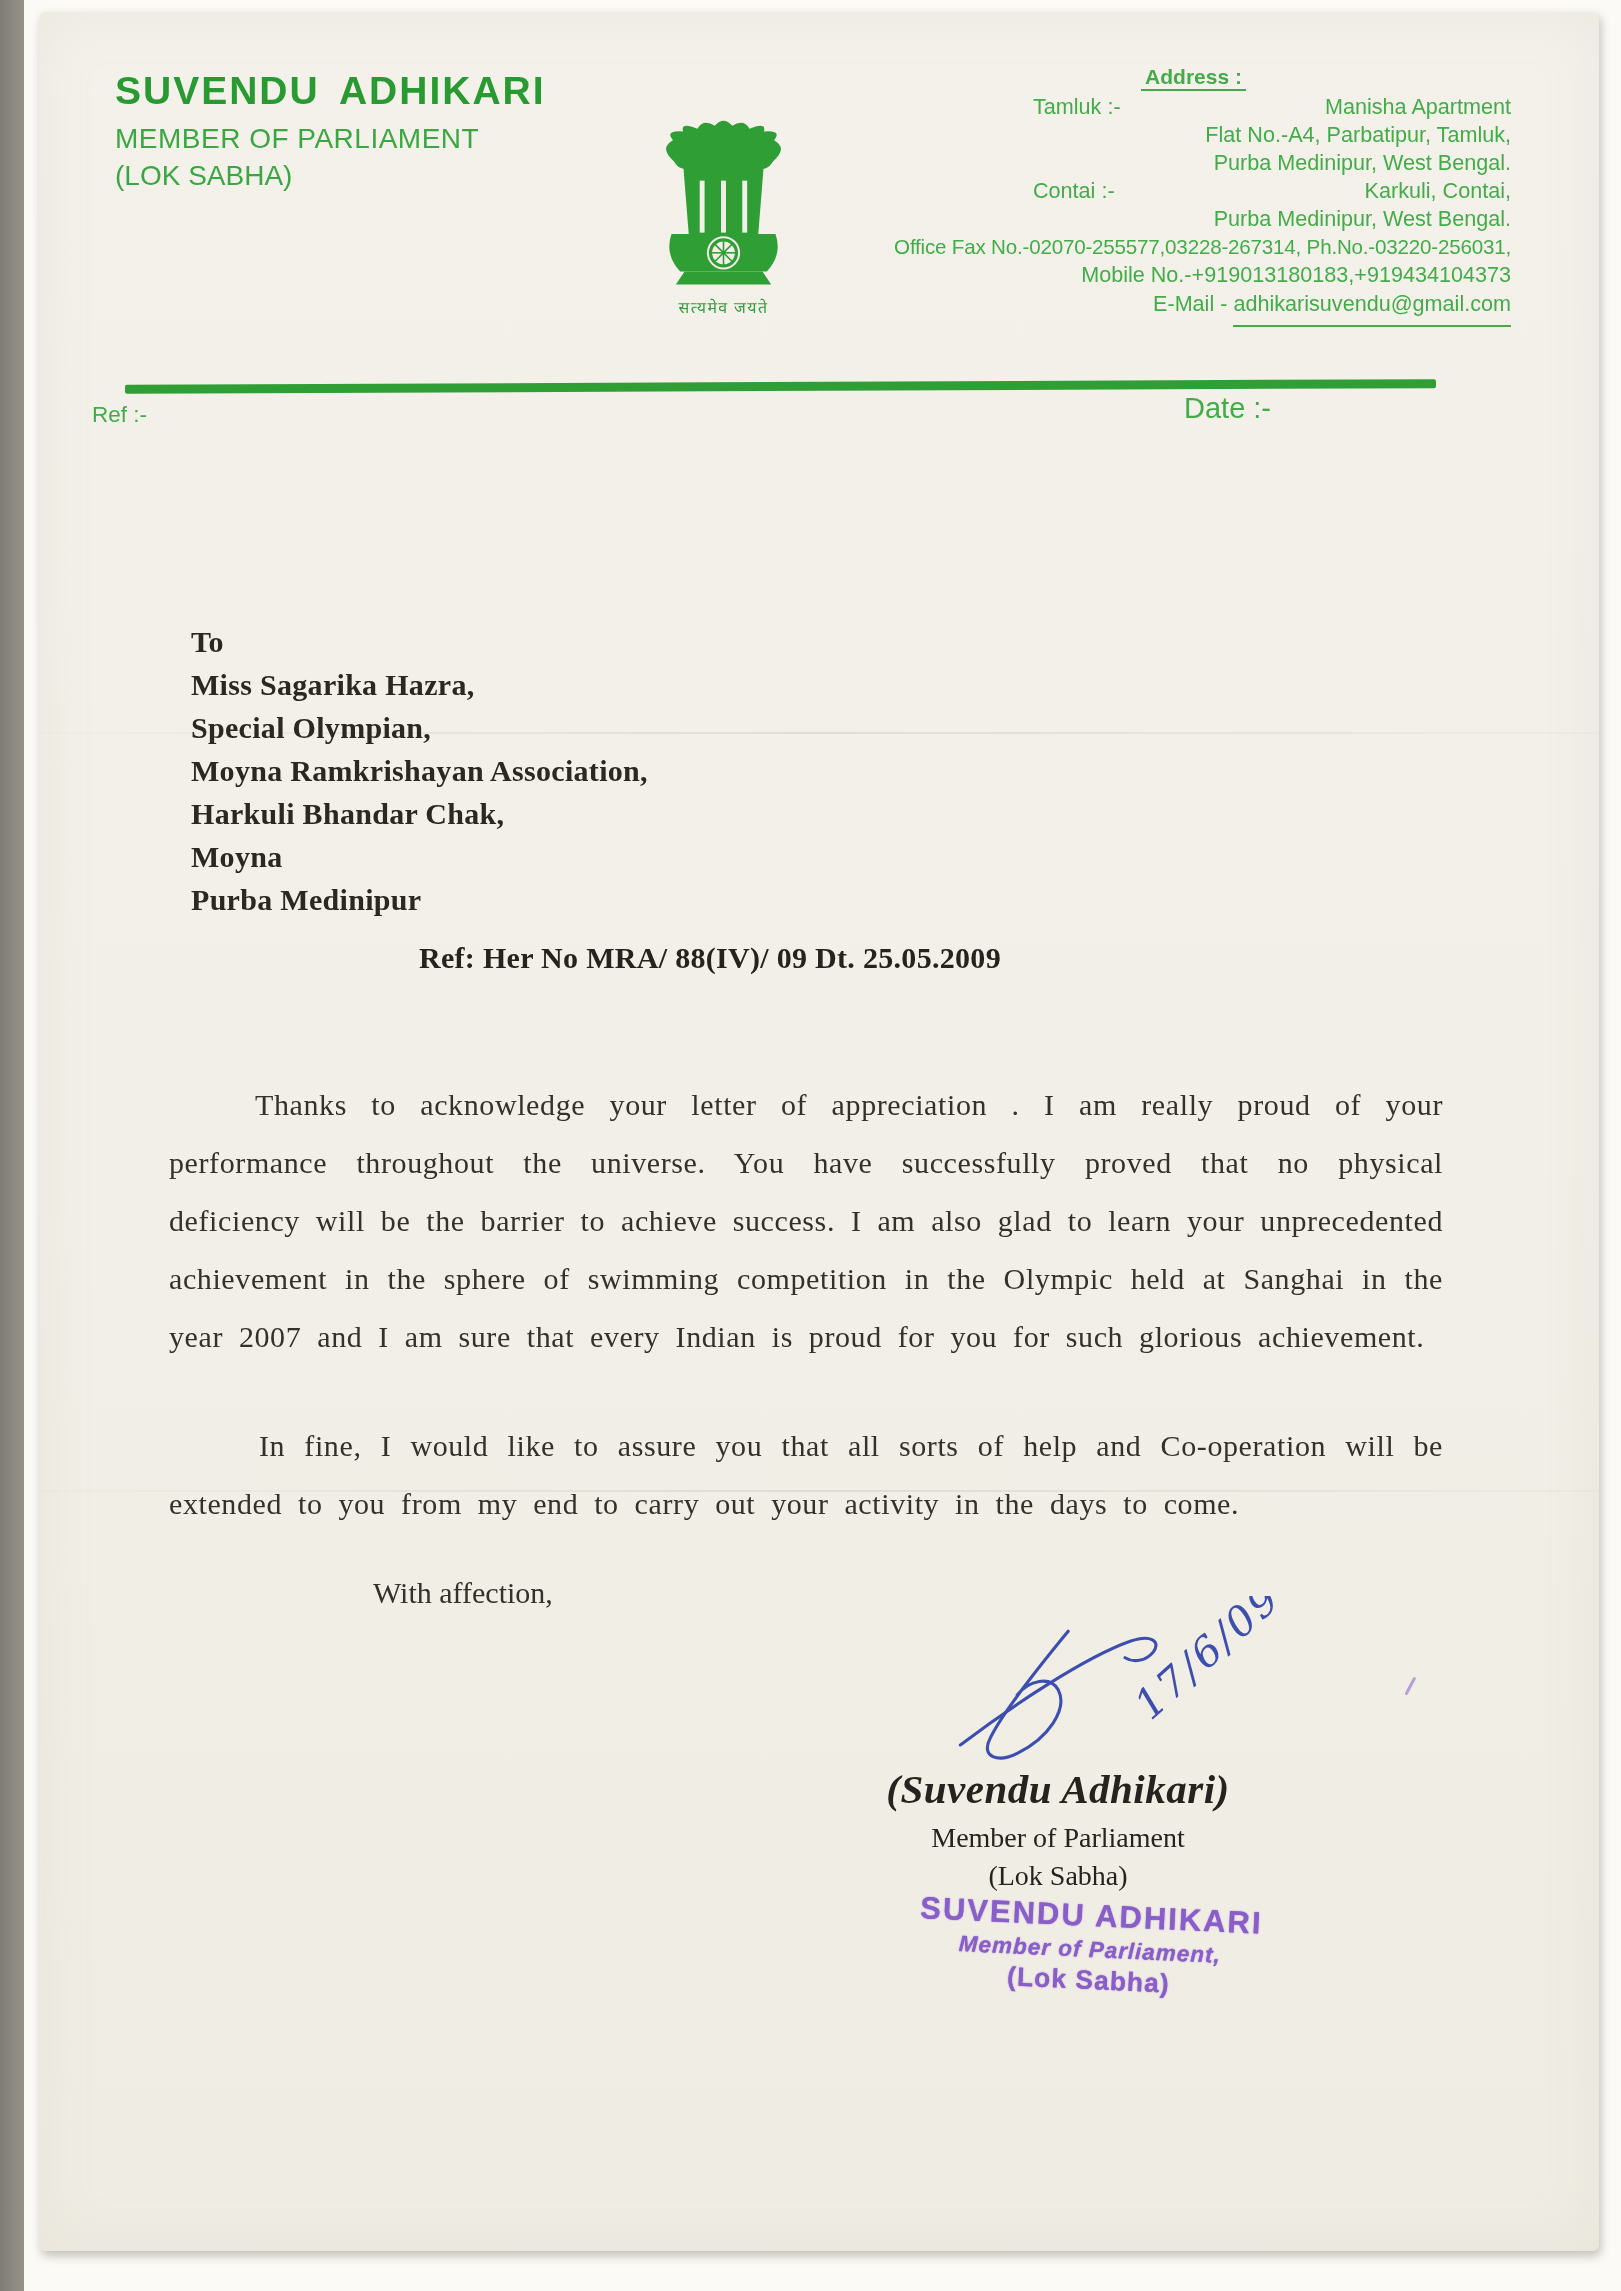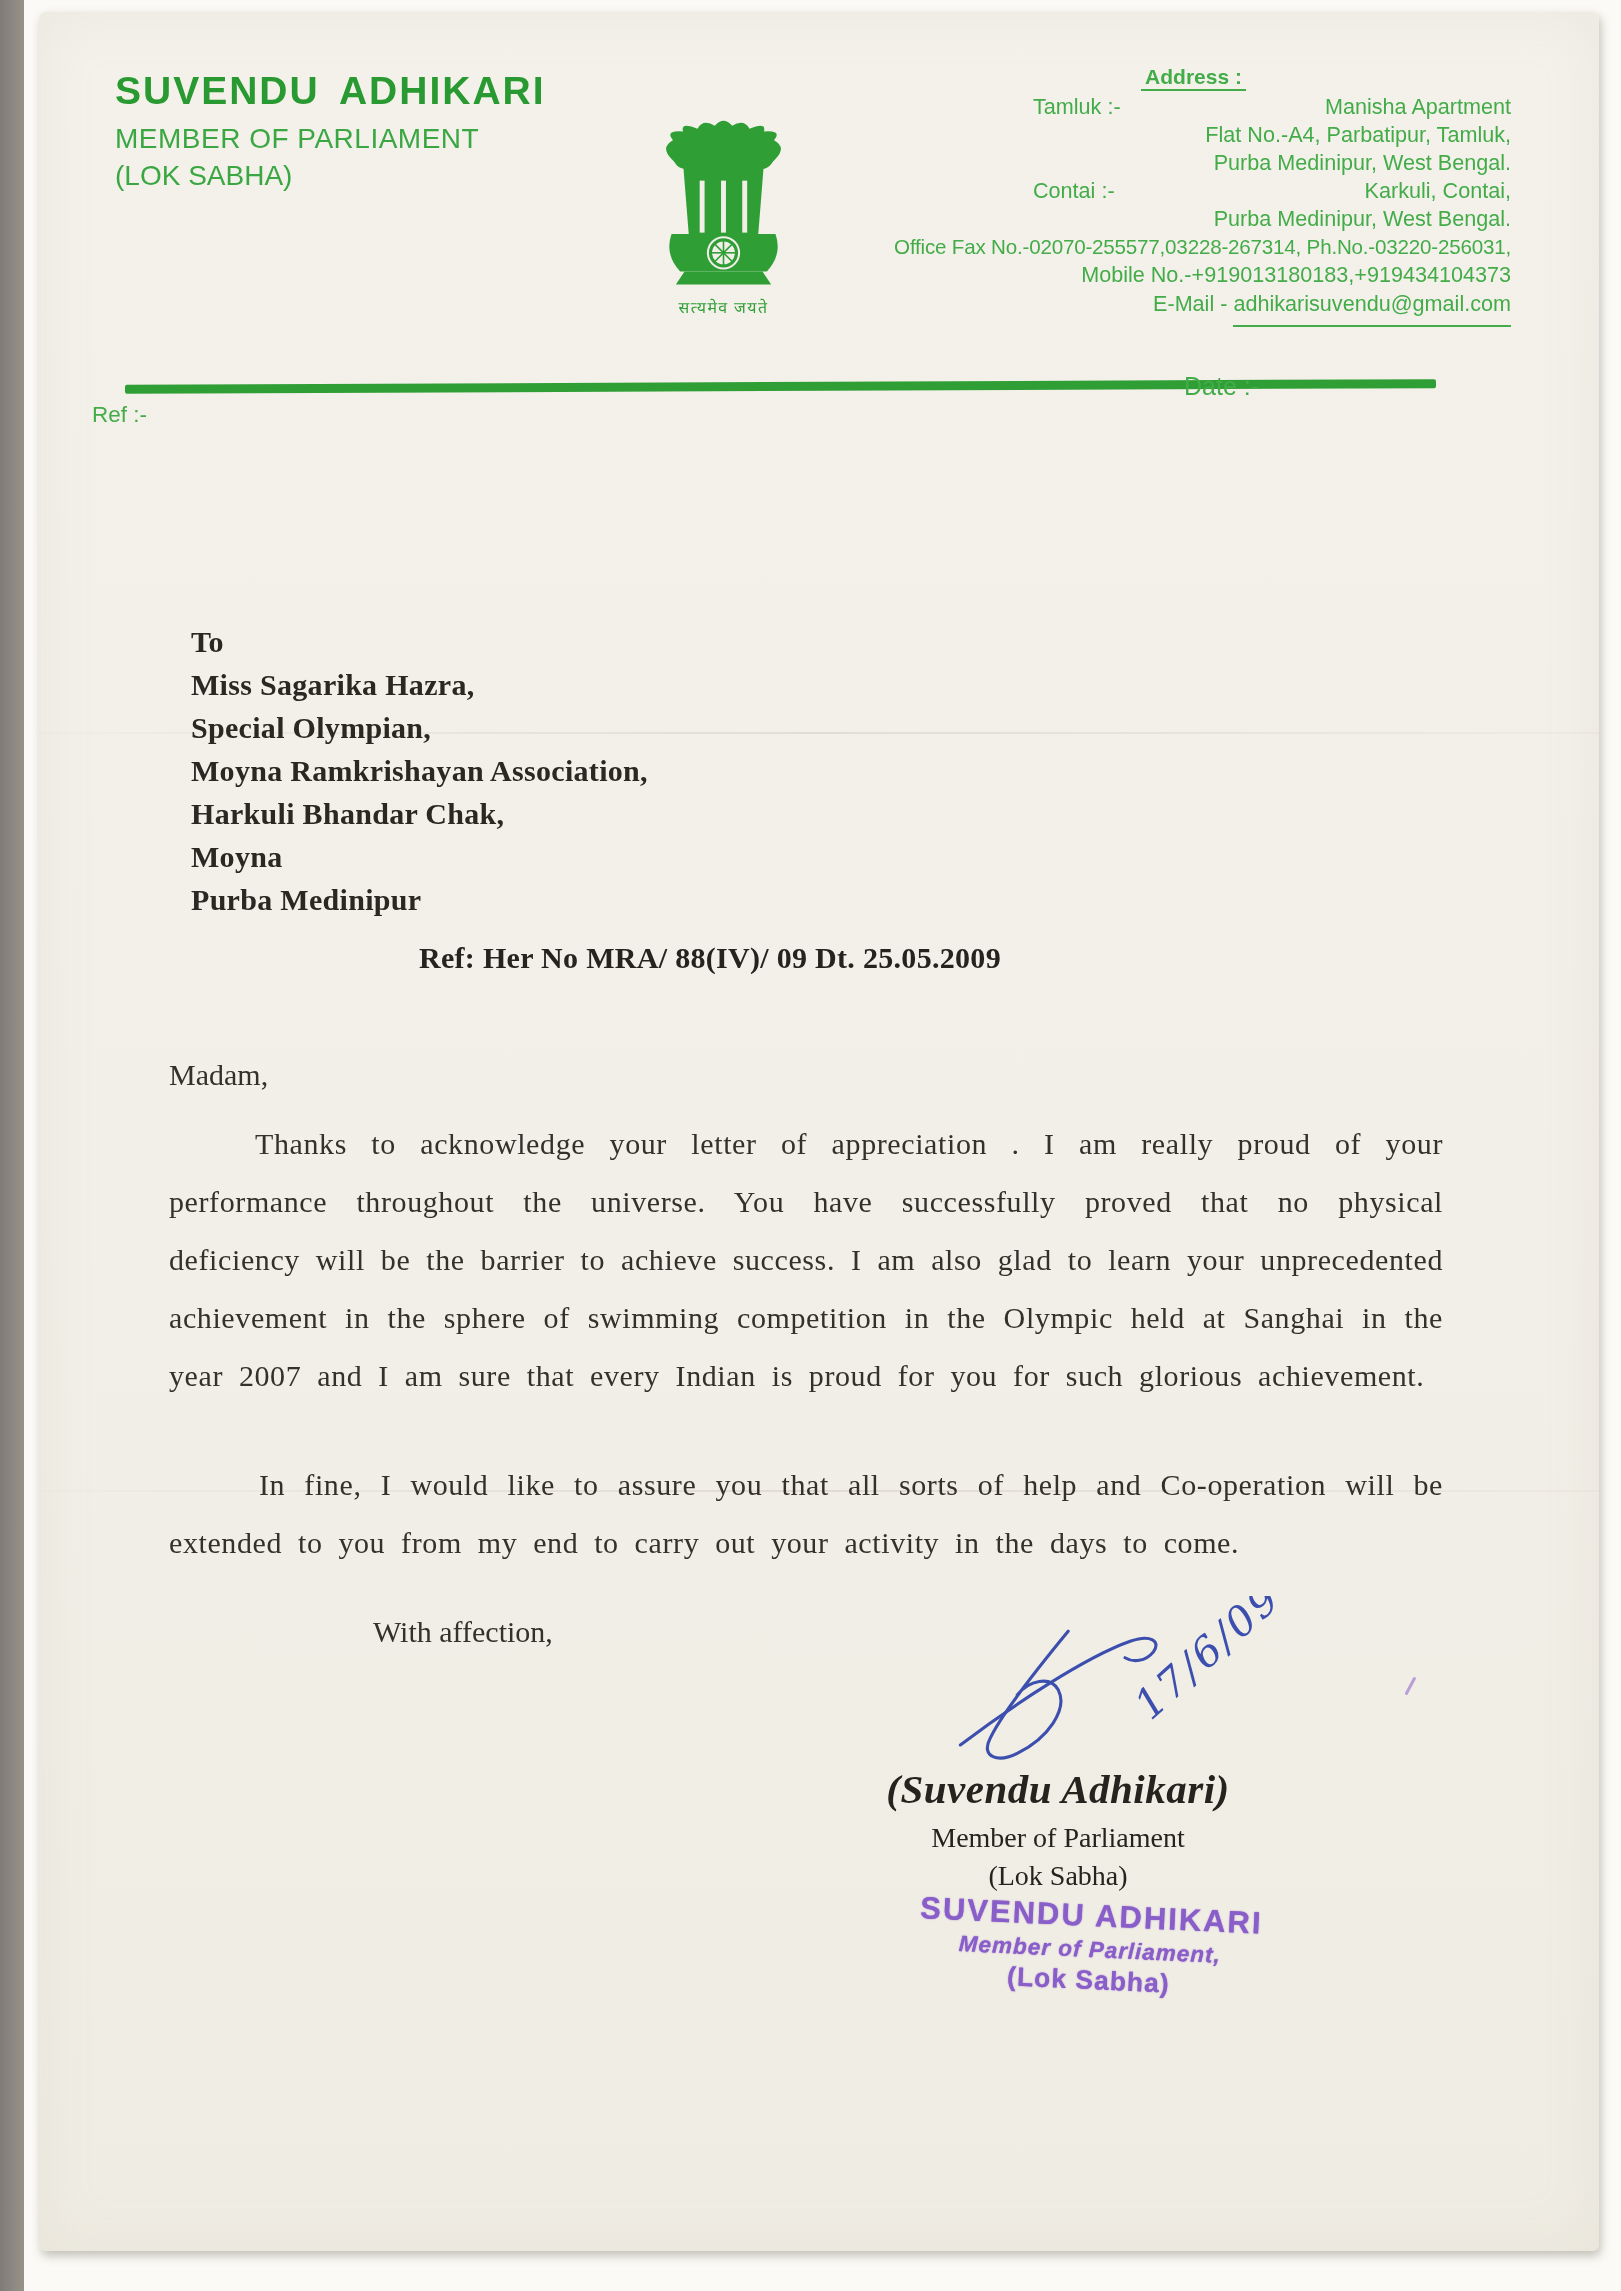--- a/index.html
+++ b/index.html
@@ -39,21 +39,21 @@
   .addr-row{position:relative;}
   .addr-row .lbl{position:absolute;left:157px;top:0;}
   .addr-row.fax{font-size:20.6px;letter-spacing:-0.2px;}
   .email-row{margin-top:1px;}
   .email-row .email{border-bottom:2px solid #43ac49;padding-bottom:9px;}
   .rule{
     position:absolute;left:86px;top:370px;width:1311px;height:8.8px;
     background:#2f9e35;transform:rotate(-.25deg);border-radius:2px;
   }
   .ref-label{position:absolute;left:53px;top:390px;font-family:"Liberation Sans",sans-serif;font-size:22.5px;color:#43ac49;}
-  .date-label{position:absolute;left:1145px;top:360px;font-family:"Liberation Sans",sans-serif;font-size:25px;color:#43ac49;text-align:right;}
+  .date-label{position:absolute;left:1145px;top:380px;font-family:"Liberation Sans",sans-serif;font-size:29px;color:#43ac49;text-align:right;}
   
   .recipient{position:absolute;left:152px;top:608px;font-size:30px;font-weight:bold;color:#2b2822;line-height:43px;letter-spacing:0.3px;}
   .refline{position:absolute;left:380px;top:929px;font-size:30px;font-weight:bold;color:#26231e;letter-spacing:0.3px;}
   .bodytext{position:absolute;left:130px;top:1043px;width:1274px;color:#34312b;}
   .salutation{font-size:30px;line-height:39px;}
   .para{
     margin:0;font-size:30px;line-height:58px;text-align:justify;
     word-spacing:7.8px;letter-spacing:0.6px;
   }
   .p1{margin-top:21.6px;text-indent:86px;}
@@ -166,21 +166,20 @@
     <div>Special Olympian,</div>
     <div>Moyna Ramkrishayan Association,</div>
     <div>Harkuli Bhandar Chak,</div>
     <div>Moyna</div>
     <div>Purba Medinipur</div>
   </div>
 
   <div class="refline">Ref: Her No MRA/ 88(IV)/ 09 Dt. 25.05.2009</div>
 
   <div class="bodytext">
-    <div class="salutation">Madam,</div>
     <p class="para p1">Thanks to acknowledge your letter of appreciation . I am really proud of your performance throughout the universe. You have successfully proved that no physical deficiency will be the barrier to achieve success. I am also glad to learn your unprecedented achievement in the sphere of swimming competition in the Olympic held at Sanghai in the year 2007 and I am sure that every Indian is proud for you for such glorious achievement.</p>
     <p class="para p2">In fine, I would like to assure you that all sorts of help and Co-operation will be extended to you from my end to carry out your activity in the days to come.</p>
     <div class="closing">With affection,</div>
   </div>
 
   <svg class="signature" viewBox="0 0 420 200">
     <path d="M 42 152 C 95 112 170 62 216 46 C 236 39 247 46 239 57 C 231 67 218 68 210 63"></path>
     <path d="M 152 36 C 124 70 84 120 72 146 C 63 164 80 171 101 160 C 131 145 152 116 142 96 C 134 81 112 86 100 101"></path>
     <text x="236" y="128" transform="rotate(-42 236 128)">17/6/09</text>
   </svg>

